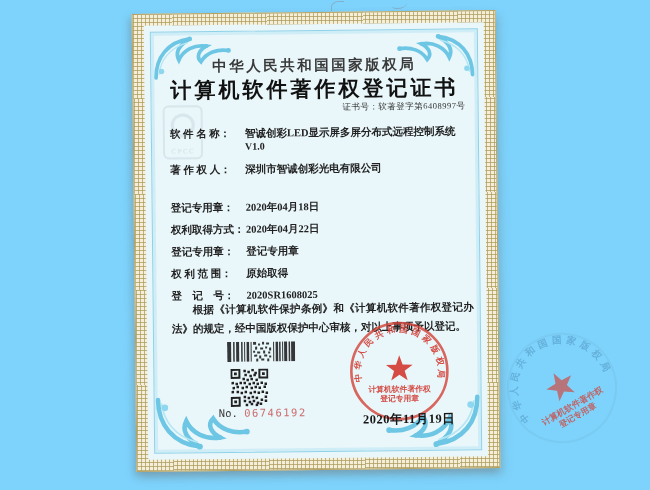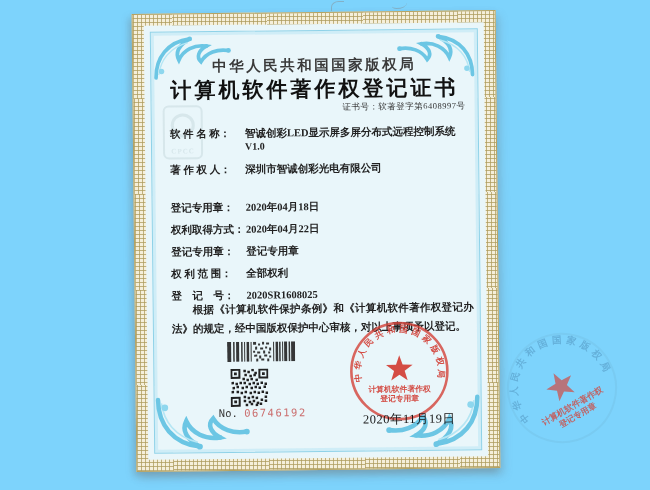--- a/index.html
+++ b/index.html
@@ -24,21 +24,21 @@
         font-size:21px;font-weight:700;letter-spacing:3px;color:#111;}
   .certno{position:absolute;top:78px;right:19px;font-size:8.5px;color:#333;letter-spacing:.5px;}
   .row{position:absolute;left:25px;font-size:10.5px;font-weight:600;color:#222;white-space:pre;}
   .row .lbl{display:inline-block;width:75px;}
   .val2{position:absolute;left:100px;font-size:10px;font-weight:600;color:#222;}
   .statement{position:absolute;left:25px;top:275px;width:302px;font-size:10.5px;font-weight:600;
         color:#222;line-height:19px;text-indent:2em;text-align:justify;}
   .serial{position:absolute;left:51px;top:382px;font-size:10.5px;color:#3c3c3c;
         font-family:"DejaVu Sans Mono","Liberation Mono",monospace;padding-left:20px;}
   .serial .num{color:#cb6f6f;letter-spacing:1.5px;}
-  .issue-date{position:absolute;left:215px;top:388px;font-size:12.5px;font-weight:400;
+  .issue-date{position:absolute;left:215px;top:388px;font-size:12.5px;font-weight:700;
         color:#161616;letter-spacing:.5px;}
   
   .barcode{position:absolute;left:80px;top:317px;}
   .qrcode{position:absolute;left:83px;top:344px;}
   .seal{position:absolute;left:200px;top:296px;opacity:.93;}
   .ghost-stamp{position:absolute;left:503px;top:329px;transform:rotate(-30deg);opacity:.8;}
   .flourish{position:absolute;pointer-events:none;}
   .fl-tl{left:9px;top:9px;width:92px;height:46px;}
   .fl-tr{right:9px;top:9px;width:92px;height:46px;transform:scaleX(-1);}
   .fl-bl{left:7px;bottom:7px;width:112px;height:56px;transform:scaleY(-1);}
@@ -105,21 +105,21 @@
       <div class="authority">中华人民共和国国家版权局</div>
       <div class="title">计算机软件著作权登记证书</div>
       <div class="certno"><span>证书号：</span><span>软著登字第6408997号</span></div>
 
       <div class="row" style="top:102px"><span class="lbl">软 件 名 称：</span><span>智诚创彩LED显示屏多屏分布式远程控制系统</span></div>
       <div class="val2" style="top:116px">V1.0</div>
       <div class="row" style="top:138px"><span class="lbl">著 作 权 人：</span><span>深圳市智诚创彩光电有限公司</span></div>
       <div class="row" style="top:176px"><span class="lbl">登记专用章：</span><span>2020年04月18日</span></div>
       <div class="row" style="top:198px"><span class="lbl">权利取得方式：</span><span>2020年04月22日</span></div>
       <div class="row" style="top:220px"><span class="lbl">登记专用章：</span><span>登记专用章</span></div>
-      <div class="row" style="top:242px"><span class="lbl">权 利 范 围：</span><span>全部权利</span></div>
+      <div class="row" style="top:242px"><span class="lbl">权 利 范 围：</span><span>原始取得</span></div>
       <div class="row" style="top:264px"><span class="lbl">登　记　号：</span><span>2020SR1608025</span></div>
 
       <div class="statement">根据《计算机软件保护条例》和《计算机软件著作权登记办法》的规定，经中国版权保护中心审核，对以上事项予以登记。</div>
 
       <svg class="barcode" width="68" height="20" viewBox="0 0 68 20">
         <g fill="#1c1c1c" opacity=".88">
           <rect x="0" y="0" width="4" height="20"></rect>
             <rect x="6" y="0" width="1.5" height="20"></rect>
           <rect x="9" y="0" width="3" height="20"></rect>
             <rect x="14" y="0" width="1.5" height="20"></rect>

